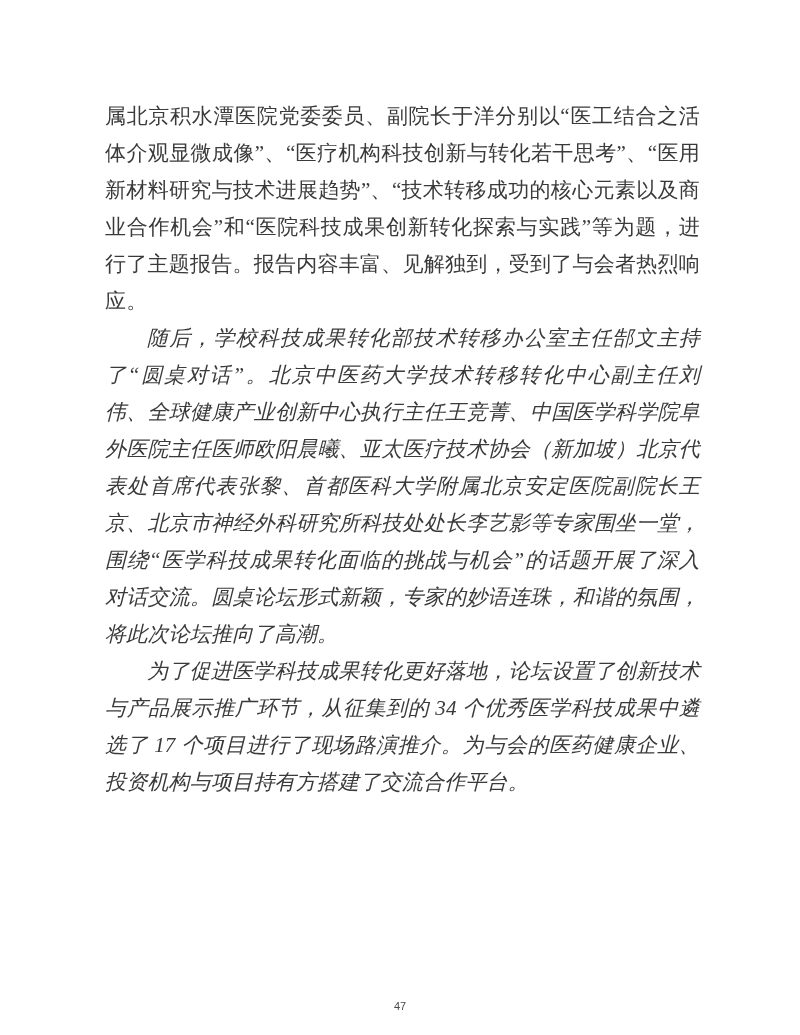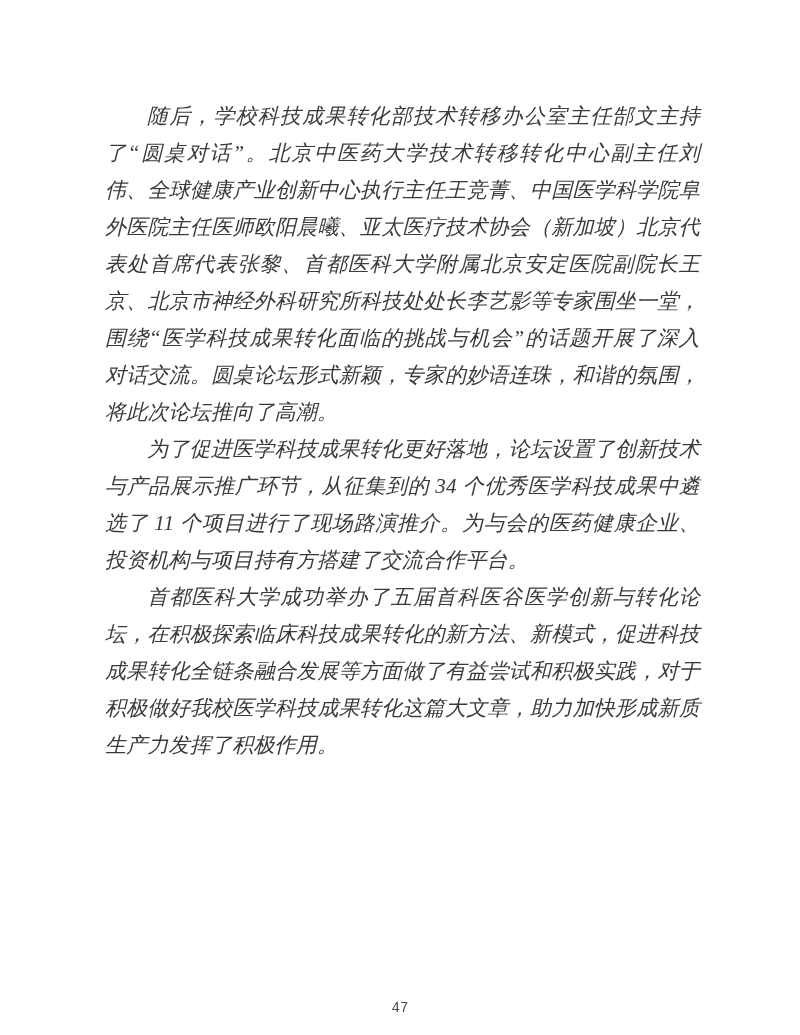--- a/index.html
+++ b/index.html
@@ -34,28 +34,28 @@
   .content p.indent {
     text-indent: 2em;
     font-style: italic;
   }
   .page-number {
     position: absolute;
     left: 0;
     right: 0;
     top: 1000px;
     text-align: center;
-    font-size: 14px;
+    font-size: 11px;
     color: #4a4a4a;
-    font-family: Liberation Mono, monospace;
+    font-family: Liberation Sans, sans-serif;
   }
 </style>
 </head>
 <body>
 
 <div class="page">
   <div class="content">
+    <p>属北京积水潭医院党委委员、副院长于洋分别以“医工结合之活体介观显微成像”、“医疗机构科技创新与转化若干思考”、“医用新材料研究与技术进展趋势”、“技术转移成功的核心元素以及商业合作机会”和“医院科技成果创新转化探索与实践”等为题，进行了主题报告。报告内容丰富、见解独到，受到了与会者热烈响应。</p>
     <p class="indent">随后，学校科技成果转化部技术转移办公室主任郜文主持了“圆桌对话”。北京中医药大学技术转移转化中心副主任刘伟、全球健康产业创新中心执行主任王竞菁、中国医学科学院阜外医院主任医师欧阳晨曦、亚太医疗技术协会（新加坡）北京代表处首席代表张黎、首都医科大学附属北京安定医院副院长王京、北京市神经外科研究所科技处处长李艺影等专家围坐一堂，围绕“医学科技成果转化面临的挑战与机会”的话题开展了深入对话交流。圆桌论坛形式新颖，专家的妙语连珠，和谐的氛围，将此次论坛推向了高潮。</p>
-    <p class="indent">为了促进医学科技成果转化更好落地，论坛设置了创新技术与产品展示推广环节，从征集到的 34 个优秀医学科技成果中遴选了 11 个项目进行了现场路演推介。为与会的医药健康企业、投资机构与项目持有方搭建了交流合作平台。</p>
-    <p class="indent">首都医科大学成功举办了五届首科医谷医学创新与转化论坛，在积极探索临床科技成果转化的新方法、新模式，促进科技成果转化全链条融合发展等方面做了有益尝试和积极实践，对于积极做好我校医学科技成果转化这篇大文章，助力加快形成新质生产力发挥了积极作用。</p>
+    <p class="indent">为了促进医学科技成果转化更好落地，论坛设置了创新技术与产品展示推广环节，从征集到的 34 个优秀医学科技成果中遴选了 17 个项目进行了现场路演推介。为与会的医药健康企业、投资机构与项目持有方搭建了交流合作平台。</p>
   </div>
   <div class="page-number">47</div>
 </div>
 
 </body></html>

